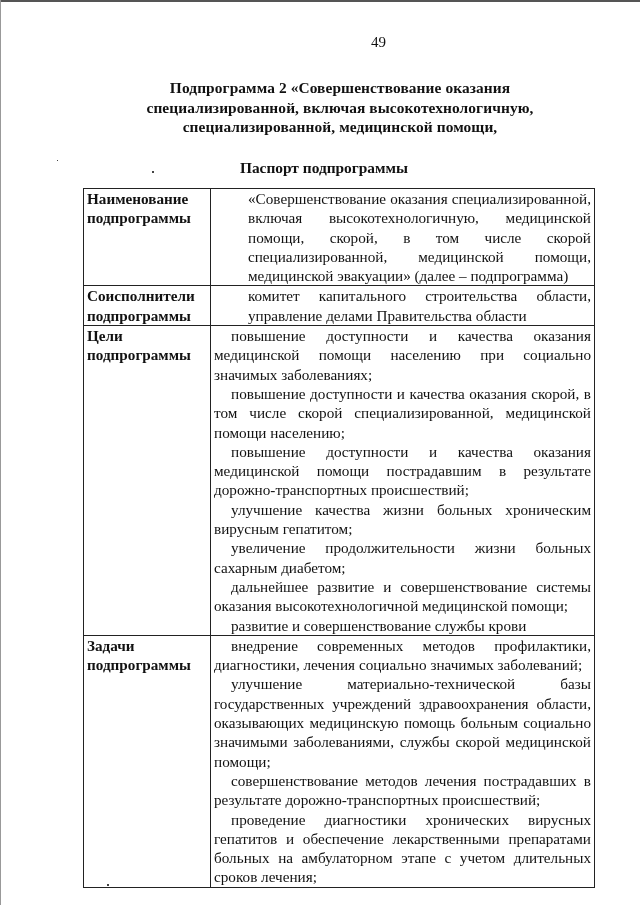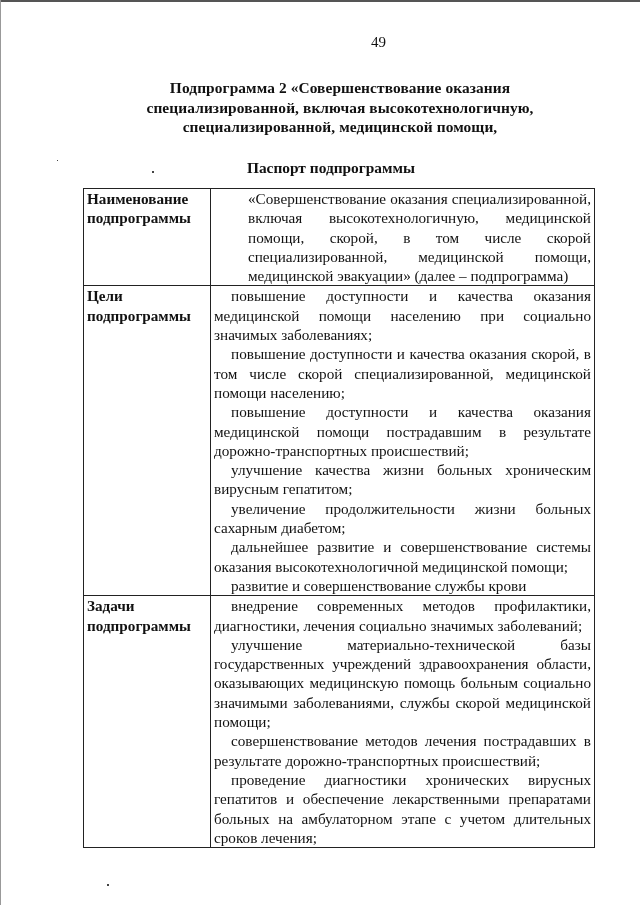--- a/index.html
+++ b/index.html
@@ -5,21 +5,21 @@
   html, body { margin: 0; padding: 0; background: #ffffff; }
   body { width: 640px; height: 905px; position: relative; overflow: hidden;
          font-family: "Liberation Serif", "DejaVu Serif", serif; color: #111; }
   .frame-top { position: absolute; left: 0; top: 0; width: 640px; height: 2px; background: #555; }
   .frame-left { position: absolute; left: 0; top: 0; width: 1px; height: 905px; background: #999; }
   .page-number { position: absolute; top: 34px; left: 0; width: 640px; text-align: left;
                  font-size: 15px; }
   .page-number span { position: absolute; left: 331px; margin-left: 40px; }
   .title { position: absolute; top: 50px; left: 100px; width: 480px; text-align: center;
            font-weight: bold; font-size: 15.4px; line-height: 19.5px; letter-spacing: 0.1px; margin-top: 28px; }
-  .passport { position: absolute; top: 158px; left: 91px; width: 480px; text-align: center;
+  .passport { position: absolute; top: 158px; left: 84px; width: 480px; text-align: center;
               font-weight: bold; font-size: 15.4px; line-height: 19.5px; }
   .specks { position: absolute; width: 2px; height: 2px; background: #444; }
   table.passport-table { position: absolute; top: 188px; left: 83px; width: 512px;
         border-collapse: collapse; font-size: 15.2px; line-height: 19.3px; }
   table.passport-table td { border: 1.3px solid #222; vertical-align: top; padding: 0 3px 0 3px; }
   td.label-cell { width: 120px; font-weight: bold; font-size: 15.2px; }
   td.value-cell { text-align: justify; }
   .para { text-indent: 17px; text-align: justify; }
   .para.noindent { text-indent: 0; margin-left: 34px; }
   .label-text { white-space: pre-line; }
@@ -52,20 +52,29 @@
       <td class="label-cell">
         <div class="label-text">Наименование
 подпрограммы</div>
       </td>
       <td class="value-cell">
         <div class="para noindent">«Совершенствование оказания специализированной, включая высокотехнологичную, медицинской помощи, скорой, в том числе скорой специализированной, медицинской помощи, медицинской эвакуации» (далее – подпрограмма)</div>
       </td>
     </tr>
     <tr>
       <td class="label-cell">
+        <div class="label-text">Соисполнители
+подпрограммы</div>
+      </td>
+      <td class="value-cell">
+        <div class="para noindent">комитет капитального строительства области, управление делами Правительства области</div>
+      </td>
+    </tr>
+    <tr>
+      <td class="label-cell">
         <div class="label-text">Цели
 подпрограммы</div>
       </td>
       <td class="value-cell">
         <div class="para">повышение доступности и качества оказания медицинской помощи населению при социально значимых заболеваниях;</div>
         <div class="para">повышение доступности и качества оказания скорой, в том числе скорой специализированной, медицинской помощи населению;</div>
         <div class="para">повышение доступности и качества оказания медицинской помощи пострадавшим в результате дорожно-транспортных происшествий;</div>
         <div class="para">улучшение качества жизни больных хроническим вирусным гепатитом;</div>
         <div class="para">увеличение продолжительности жизни больных сахарным диабетом;</div>
         <div class="para">дальнейшее развитие и совершенствование системы оказания высокотехнологичной медицинской помощи;</div>

